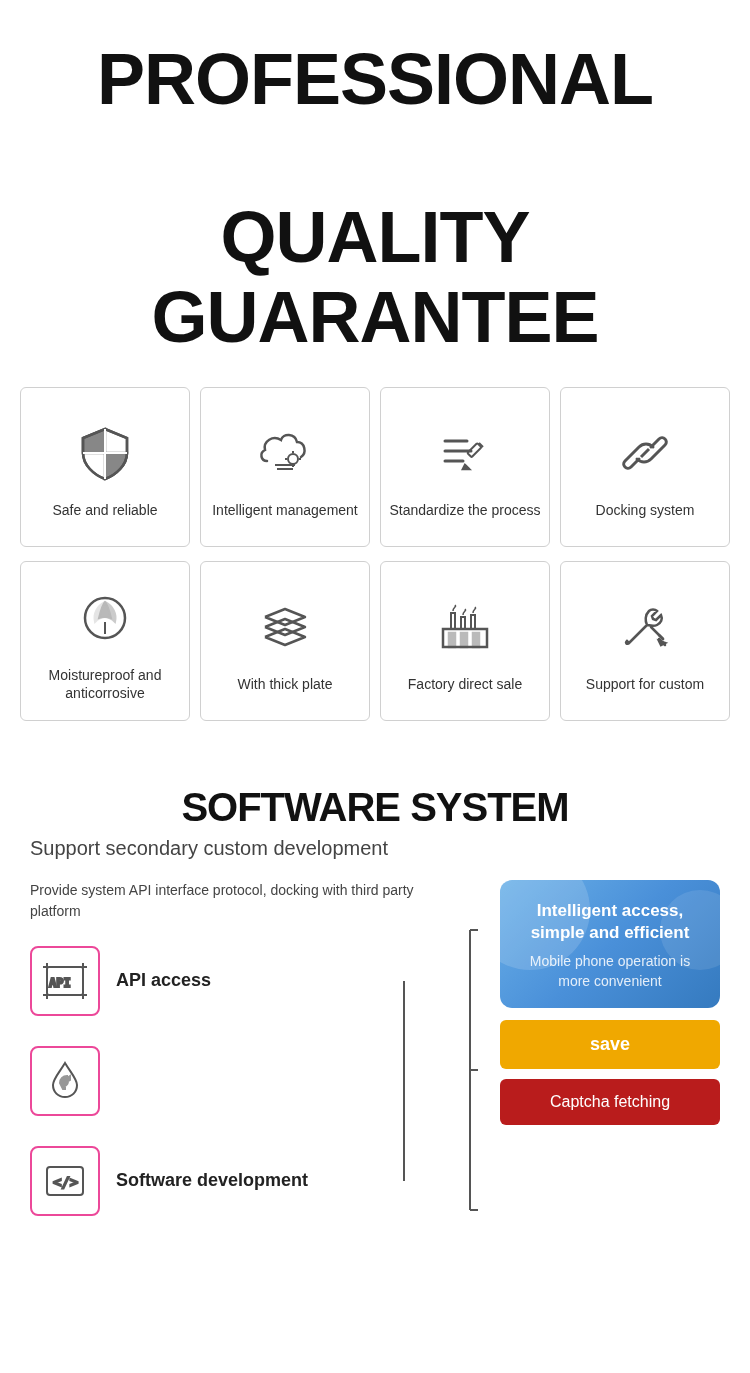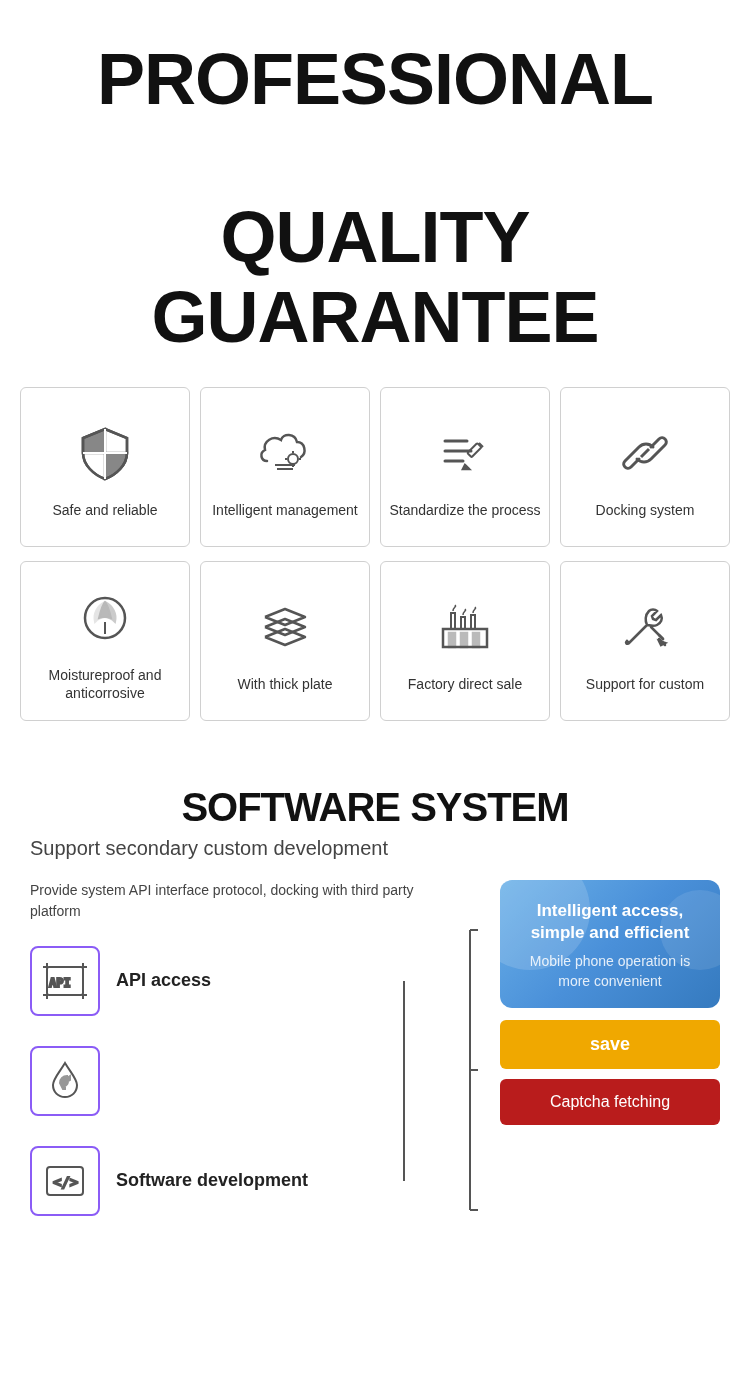--- a/index.html
+++ b/index.html
@@ -98,21 +98,21 @@
     .software-item {
       display: flex;
       align-items: center;
       gap: 16px;
       margin-bottom: 30px;
       position: relative;
     }
     .software-item-icon {
       width: 70px;
       height: 70px;
-      border: 2px solid #8b5cf6;
+      border: 2px solid #ec4899;
       border-radius: 8px;
       display: flex;
       align-items: center;
       justify-content: center;
       flex-shrink: 0;
     }
     .software-item-icon svg {
       width: 44px;
       height: 44px;
     }

